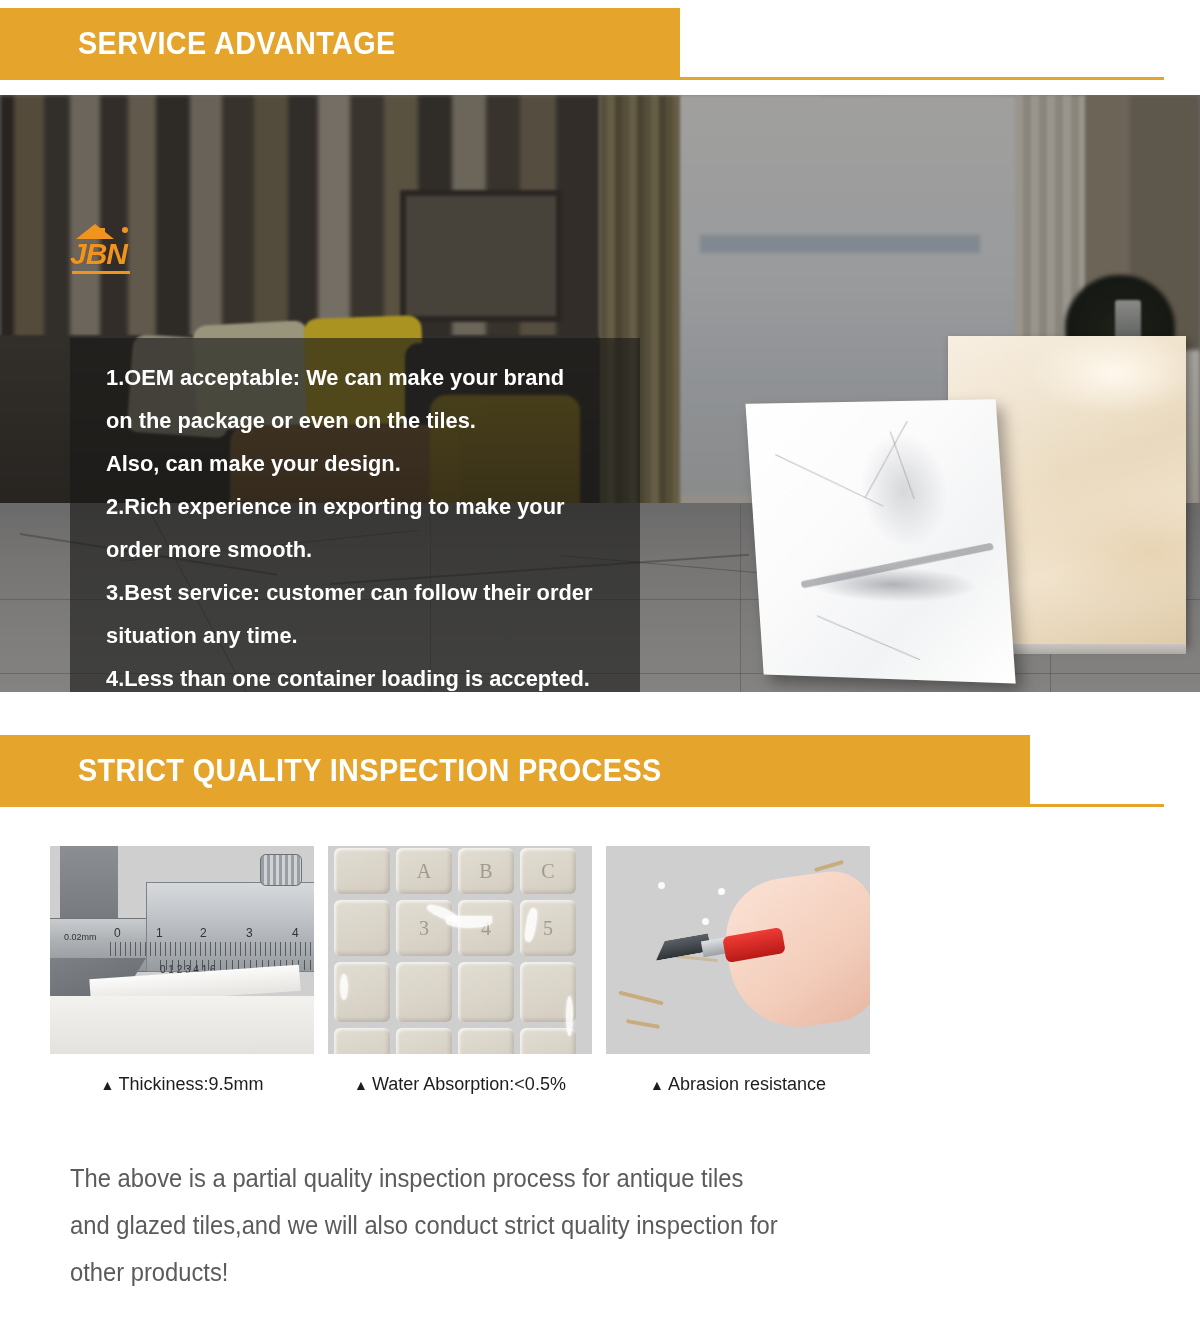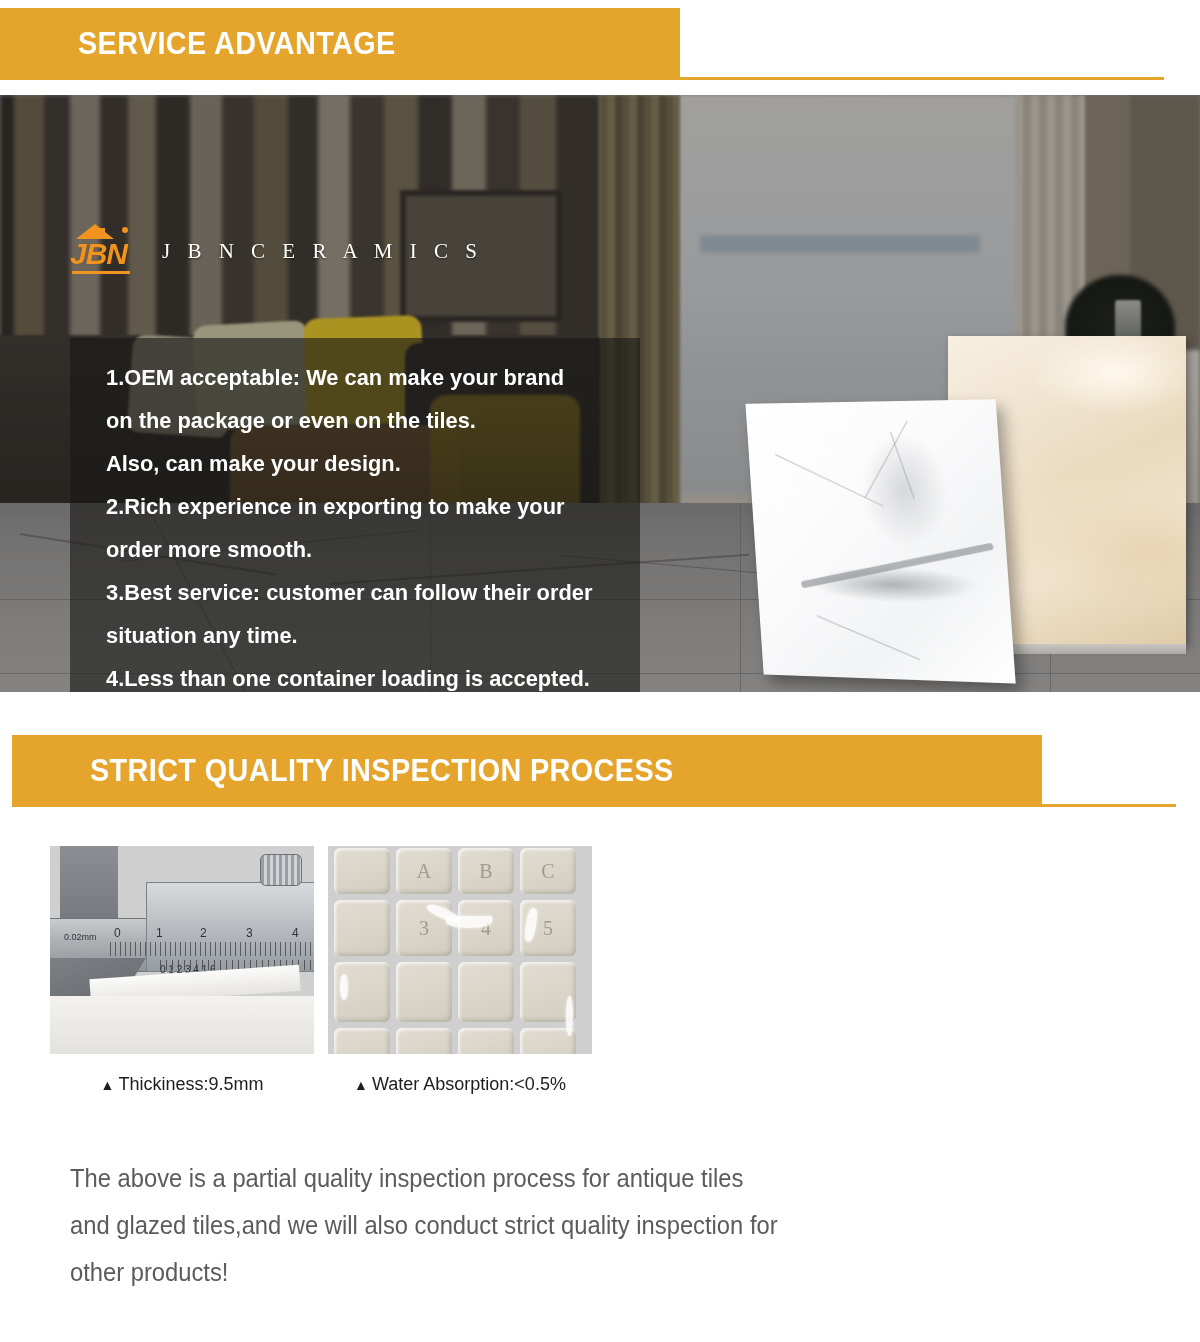--- a/index.html
+++ b/index.html
@@ -505,21 +505,21 @@
     color: #5b5b5b;
     font-size: 25px;
     line-height: 47px;
     font-family: "Liberation Sans Narrow", "Liberation Sans", sans-serif;
     transform: scaleX(0.95);
     transform-origin: left center;
   }
 
   .sec-advantage { position:absolute; left:0; top:8px; width:1200px; }
   .sec-hero      { position:absolute; left:0; top:95px; width:1200px; }
-  .sec-quality   { position:absolute; left:12px; top:735px; width:967px; }
+  .sec-quality   { position:absolute; left:0; top:735px; width:967px; }
 </style>
 </head>
 <body>
 
 <div class="sec-advantage">
   <div class="banner">
     <svg class="banner-shape" width="680" height="72" viewBox="0 0 680 72" preserveAspectRatio="none">
       <polygon points="0,0 590,0 680,72 0,72" fill="#e5a42b"></polygon>
     </svg>
     <div class="banner-title">SERVICE ADVANTAGE</div>
@@ -572,21 +572,20 @@
     </div>
 
     <div class="logo-wrap">
       <div class="logo-mark">
         <div class="roof"></div>
         <div class="chimney"></div>
         <div class="dot"></div>
         <div class="jbn-text">JBN</div>
         <div class="underline"></div>
       </div>
-      <div class="logo-name">J B N C E R A M I C S</div>
     </div>
 
     <div class="hero-textbox">
       <p>1.OEM acceptable: We can make your brand</p>
       <p>on the package or even on the tiles.</p>
       <p>Also, can make your design.</p>
       <p>2.Rich experience in exporting to make your</p>
       <p>order more smooth.</p>
       <p>3.Best service: customer can follow their order</p>
       <p>situation any time.</p>
@@ -663,20 +662,39 @@
       <div class="drop" style="left:118px;top:70px;width:46px;height:12px;border-radius:0 0 50% 50%;"></div>
       <div class="drop" style="left:198px;top:62px;width:10px;height:34px;border-radius:40%;transform:rotate(10deg);"></div>
       <div class="drop" style="left:12px;top:128px;width:8px;height:26px;"></div>
       <div class="drop" style="left:238px;top:150px;width:7px;height:40px;"></div>
     </div>
     <div class="caption">
       <span class="tri">▲</span><span>Water Absorption:&lt;0.5%</span>
     </div>
   </div>
 
+  <div class="cell">
+    <div class="photo ph-knife">
+      <div class="sp" style="left:52px;top:36px;"></div>
+      <div class="sp" style="left:112px;top:42px;"></div>
+      <div class="sp" style="left:164px;top:50px;"></div>
+      <div class="sp" style="left:96px;top:72px;"></div>
+      <div class="streak" style="left:12px;top:150px;width:46px;transform:rotate(14deg);"></div>
+      <div class="streak" style="left:20px;top:176px;width:34px;transform:rotate(10deg);"></div>
+      <div class="streak" style="left:208px;top:18px;width:30px;transform:rotate(-16deg);"></div>
+      <div class="streak" style="left:52px;top:110px;width:60px;height:3px;transform:rotate(6deg);opacity:.6;"></div>
+      <div class="hand"></div>
+      <div class="blade"></div>
+      <div class="blade-body"></div>
+      <div class="handle"></div>
+    </div>
+    <div class="caption">
+      <span class="tri">▲</span><span>Abrasion resistance</span>
+    </div>
+  </div>
 
 
 </div>
 
 <div class="footnote">
   <p>The above is a partial quality inspection process for antique tiles</p>
   <p>and glazed tiles,and we will also conduct strict quality inspection for</p>
   <p>other products!</p>
 </div>
 

